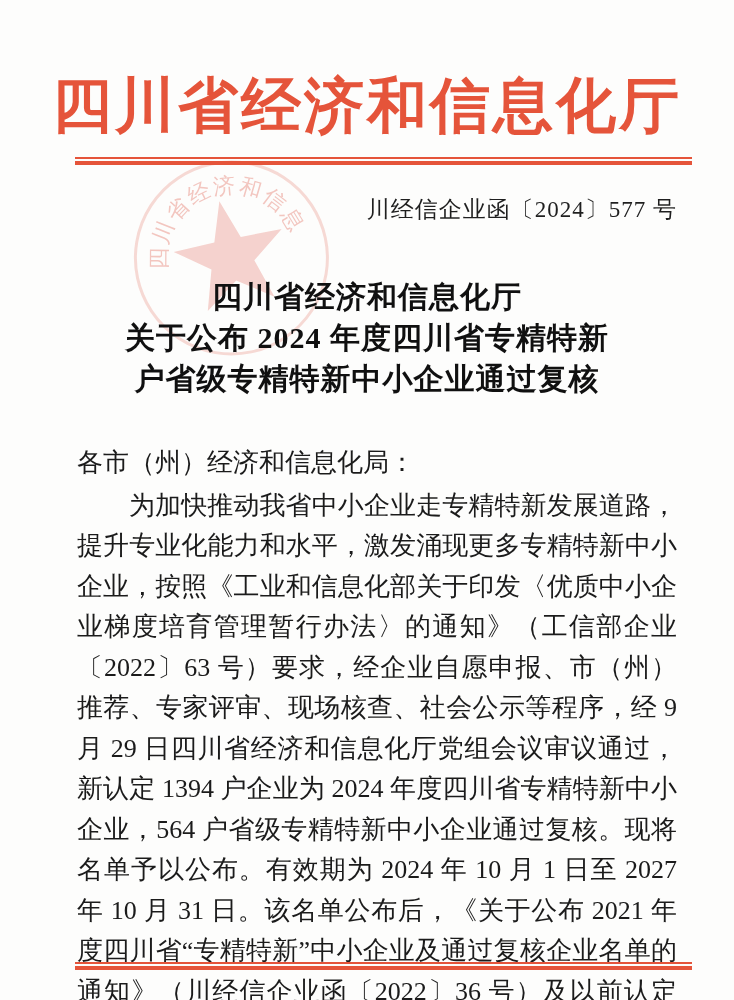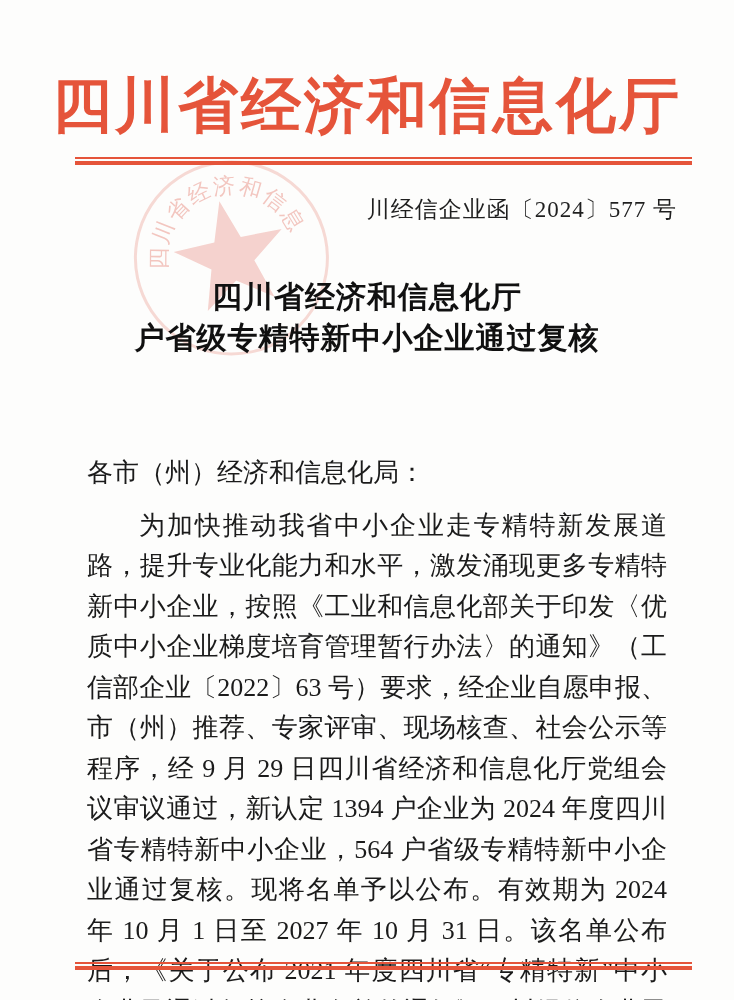--- a/index.html
+++ b/index.html
@@ -83,21 +83,21 @@
     position: absolute;
     top: 441px;
     left: 75px;
     width: 604px;
     font-size: 26px;
     line-height: 40.5px;
     text-align: justify;
     text-justify: inter-character;
     color: #1b1b1b;
   }
-  .doc-body p { margin: 12px; }
+  .doc-body p { margin: 2px; }
   .doc-body .para { text-indent: 2em; }
 </style>
 </head>
 <body>
 
 <div class="page">
 
   <div class="seal">
     <svg width="200" height="200" viewBox="0 0 200 200">
       <defs>
@@ -115,20 +115,21 @@
 
   <div class="head-rule">
     <div class="rule-thin" style="background: rgb(229, 84, 58);"></div>
     <div class="rule-thick" style="background: rgb(229, 84, 58);"></div>
   </div>
 
   <div class="doc-number">川经信企业函〔2024〕577 号</div>
 
   <div class="doc-title">
     <div>四川省经济和信息化厅</div>
+    <div>关于公布 2024 年度四川省专精特新</div>
     <div>户省级专精特新中小企业通过复核</div>
   </div>
 
   <div class="doc-body">
     <p class="salutation">各市（州）经济和信息化局：</p>
     <p class="para">为加快推动我省中小企业走专精特新发展道路，提升专业化能力和水平，激发涌现更多专精特新中小企业，按照《工业和信息化部关于印发〈优质中小企业梯度培育管理暂行办法〉的通知》（工信部企业〔2022〕63 号）要求，经企业自愿申报、市（州）推荐、专家评审、现场核查、社会公示等程序，经 9 月 29 日四川省经济和信息化厅党组会议审议通过，新认定 1394 户企业为 2024 年度四川省专精特新中小企业，564 户省级专精特新中小企业通过复核。现将名单予以公布。有效期为 2024 年 10 月 1 日至 2027 年 10 月 31 日。该名单公布后，《关于公布 2021 年度四川省“专精特新”中小企业及通过复核企业名单的通知》（川经信企业函〔2022〕36 号）及以前认定名单作废。</p>
   </div>
 
   <div class="foot-rule">
     <div class="rule-thin" style="background: rgb(229, 84, 58);"></div>

